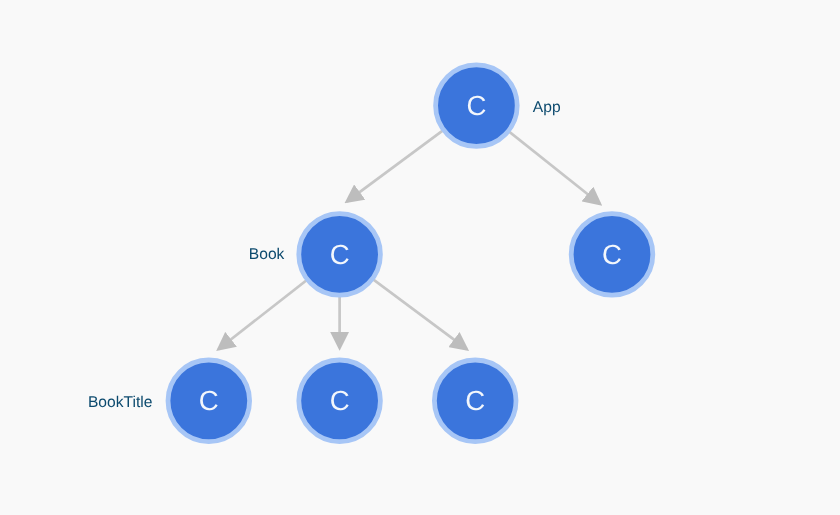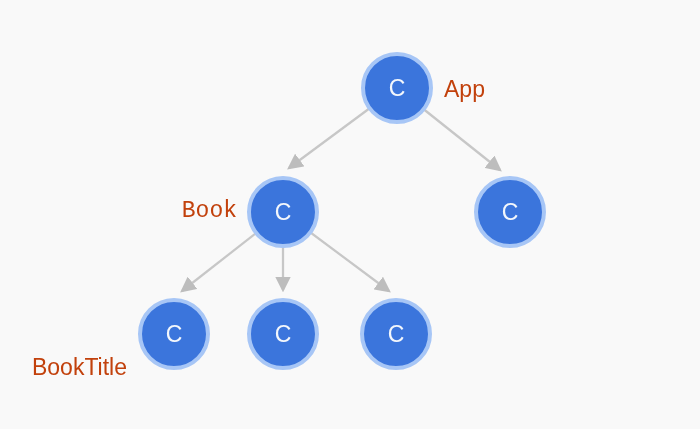--- a/index.html
+++ b/index.html
@@ -40,22 +40,22 @@
   }
   .letter {
     color: #f3f7fc;
     font-size: 23px;
     line-height: 1;
     user-select: none;
   }
   .label {
     position: absolute;
     transform: translateY(-50%);
-    font-size: 23px;
-    color: #c2410c;
+    font-size: 13px;
+    color: #0c4a6e;
     white-space: nowrap;
     z-index: 3;
   }
   .label.anchor-right { text-align: right; }
 </style>
 </head>
 <body>
 
 <div class="stage">
 
@@ -85,16 +85,16 @@
     <span class="letter">C</span>
   </div>
   <div class="node" style="left:283px; top:334px;">
     <span class="letter">C</span>
   </div>
   <div class="node" style="left:396px; top:334px;">
     <span class="letter">C</span>
   </div>
 
   <div class="label" style="left:444px; top:89px;">App</div>
-  <div class="label anchor-right" style="right:463px; top:211px;font-family:Liberation Mono, monospace;">Book</div>
-  <div class="label anchor-right" style="right:573px; top:335px;margin-top:32px;">BookTitle</div>
+  <div class="label anchor-right" style="right:463px; top:211px;">Book</div>
+  <div class="label anchor-right" style="right:573px; top:335px;">BookTitle</div>
 
 </div>
 
 </body></html>

